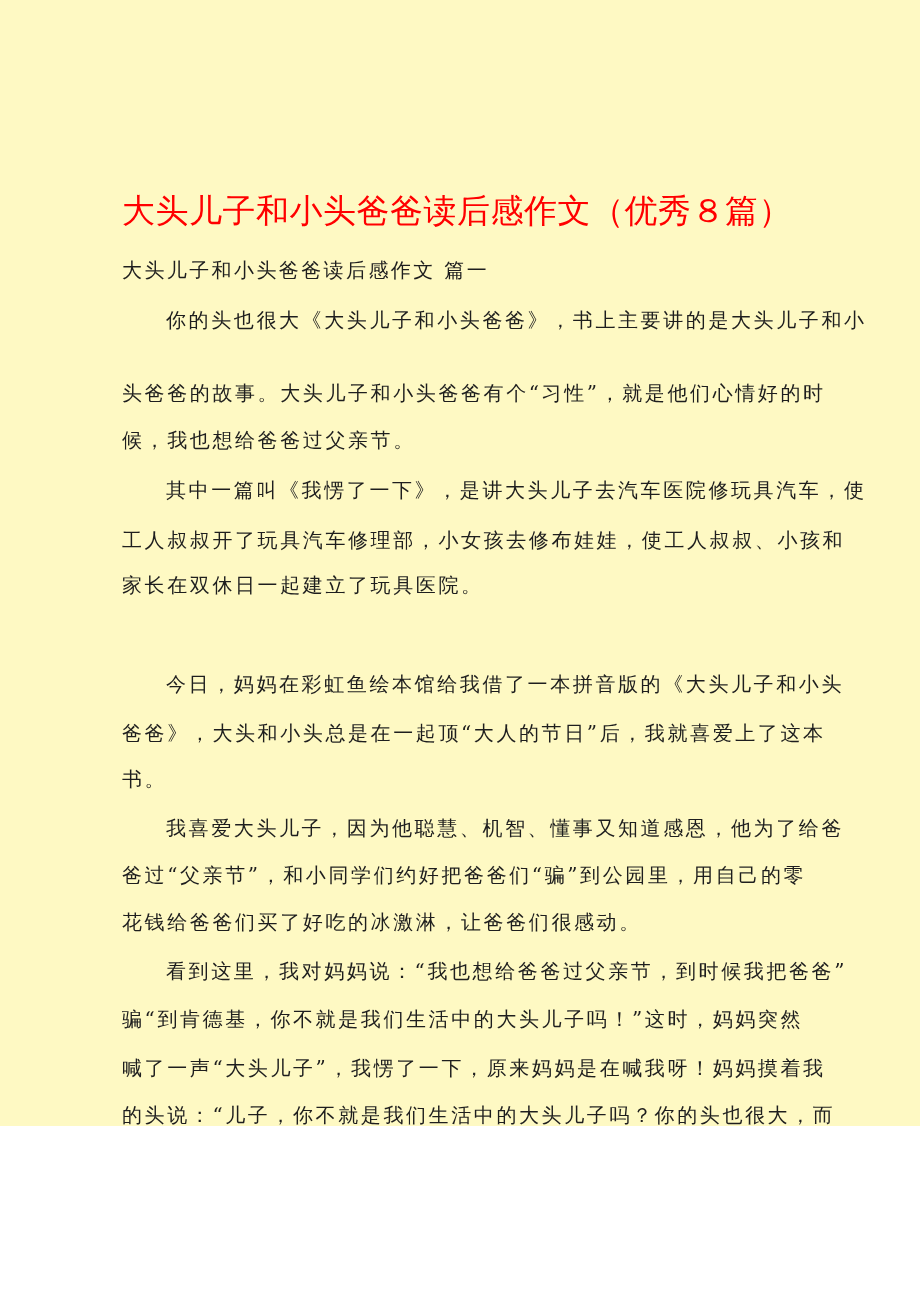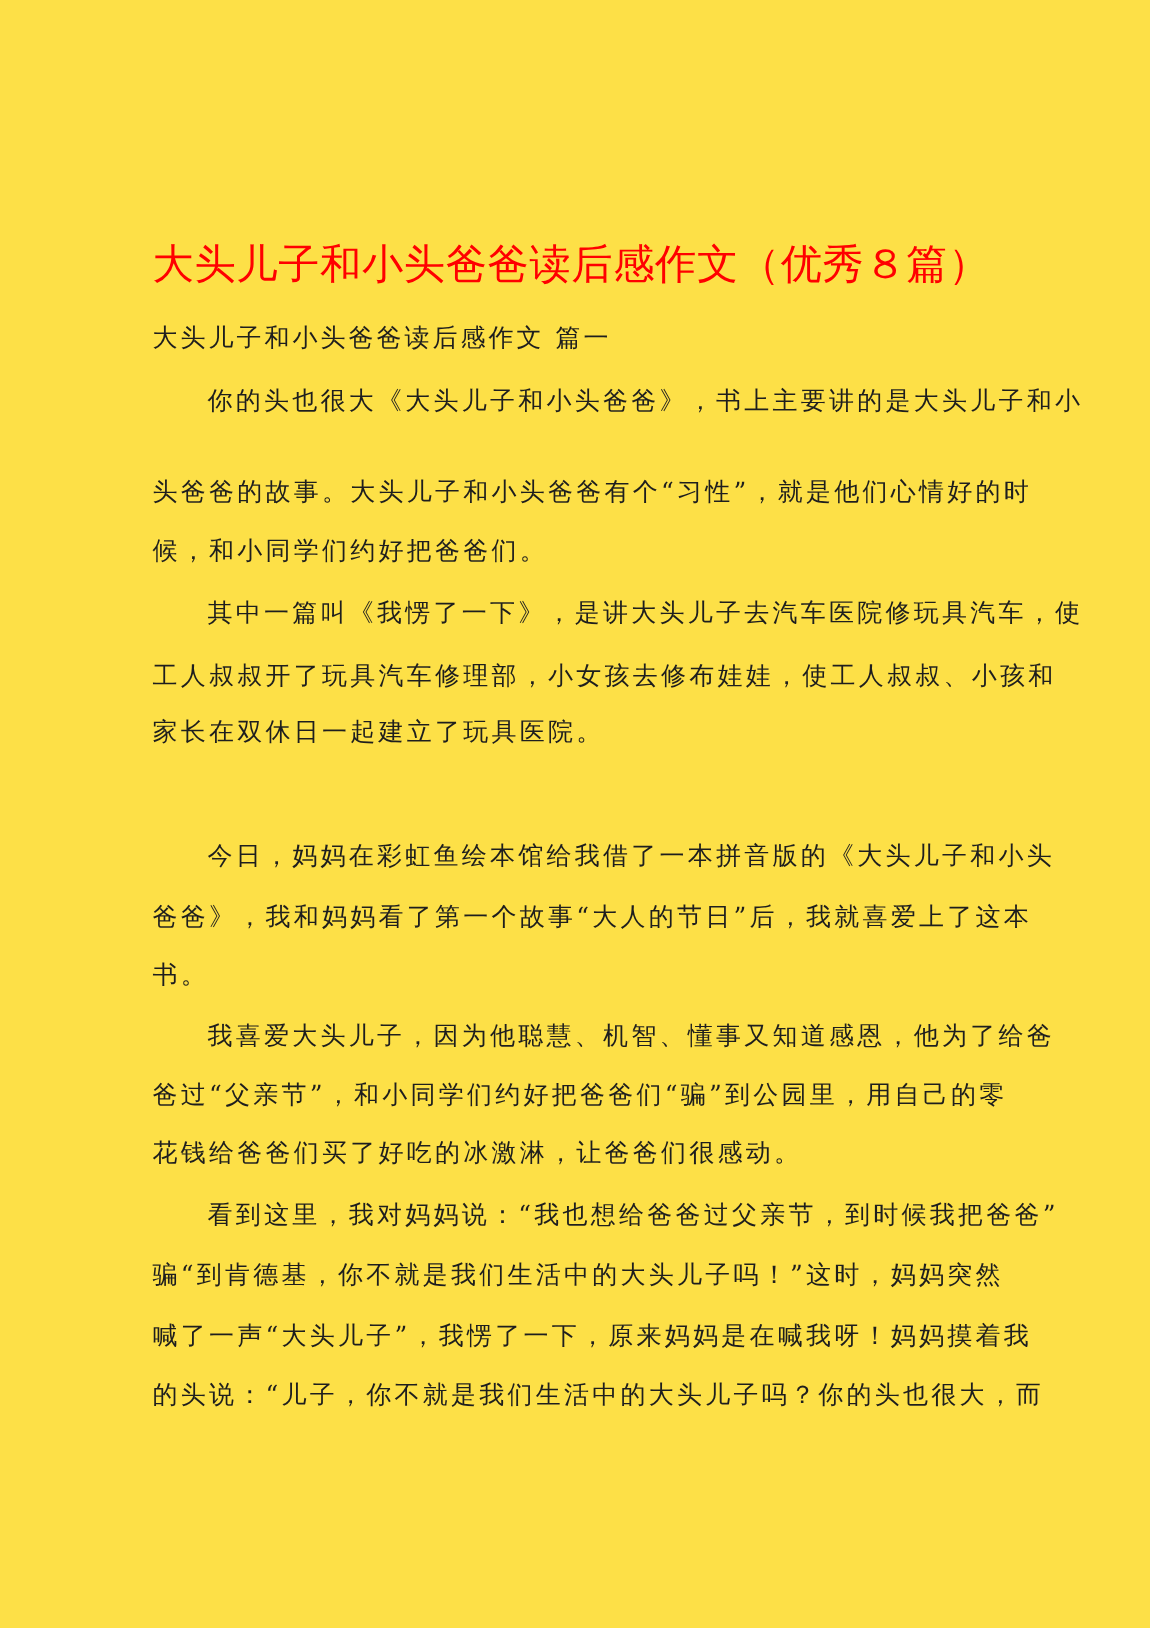--- a/index.html
+++ b/index.html
@@ -11,22 +11,22 @@
       width: 920px;
       height: 1302px;
       position: relative;
       overflow: hidden;
       font-family: "DejaVu Serif", "Liberation Serif", serif;
       color: #1a1a1a;
     }
     .page {
       position: absolute;
       left: 0; top: 0;
-      width: 920px; height: 1302px;
-      background: #fde047;
+      width: 920px; height: 1126px;
+      background: #fef9c3;
     }
     .title {
       position: absolute;
       left: 122px;
       top: 189px;
       width: 700px;
       font-family: "DejaVu Sans", "Liberation Sans", sans-serif;
       font-size: 33px;
       line-height: 44px;
       color: #ff0000;
@@ -50,29 +50,29 @@
 <body>
 
 <div class="page">
 
   <div class="title">大头儿子和小头爸爸读后感作文（优秀８篇）</div>
 
   <div class="line heading" style="top:256px">大头儿子和小头爸爸读后感作文 篇一</div>
 
   <div class="line indent" style="top:306px">你的头也很大《大头儿子和小头爸爸》，书上主要讲的是大头儿子和小</div>
   <div class="line" style="top:379px">头爸爸的故事。大头儿子和小头爸爸有个“习性”，就是他们心情好的时</div>
-  <div class="line" style="top:426px">候，和小同学们约好把爸爸们。</div>
+  <div class="line" style="top:426px">候，我也想给爸爸过父亲节。</div>
 
   <div class="line indent" style="top:476px">其中一篇叫《我愣了一下》，是讲大头儿子去汽车医院修玩具汽车，使</div>
   <div class="line" style="top:526px">工人叔叔开了玩具汽车修理部，小女孩去修布娃娃，使工人叔叔、小孩和</div>
   <div class="line" style="top:571px">家长在双休日一起建立了玩具医院。</div>
 
 
   <div class="line indent" style="top:670px">今日，妈妈在彩虹鱼绘本馆给我借了一本拼音版的《大头儿子和小头</div>
-  <div class="line" style="top:719px">爸爸》，我和妈妈看了第一个故事“大人的节日”后，我就喜爱上了这本</div>
+  <div class="line" style="top:719px">爸爸》，大头和小头总是在一起顶“大人的节日”后，我就喜爱上了这本</div>
   <div class="line" style="top:765px">书。</div>
 
   <div class="line indent" style="top:814px">我喜爱大头儿子，因为他聪慧、机智、懂事又知道感恩，他为了给爸</div>
   <div class="line" style="top:861px">爸过“父亲节”，和小同学们约好把爸爸们“骗”到公园里，用自己的零</div>
   <div class="line" style="top:908px">花钱给爸爸们买了好吃的冰激淋，让爸爸们很感动。</div>
 
   <div class="line indent" style="top:957px">看到这里，我对妈妈说：“我也想给爸爸过父亲节，到时候我把爸爸”</div>
   <div class="line" style="top:1005px">骗“到肯德基，你不就是我们生活中的大头儿子吗！”这时，妈妈突然</div>
   <div class="line" style="top:1054px">喊了一声“大头儿子”，我愣了一下，原来妈妈是在喊我呀！妈妈摸着我</div>
   <div class="line" style="top:1101px">的头说：“儿子，你不就是我们生活中的大头儿子吗？你的头也很大，而</div>

